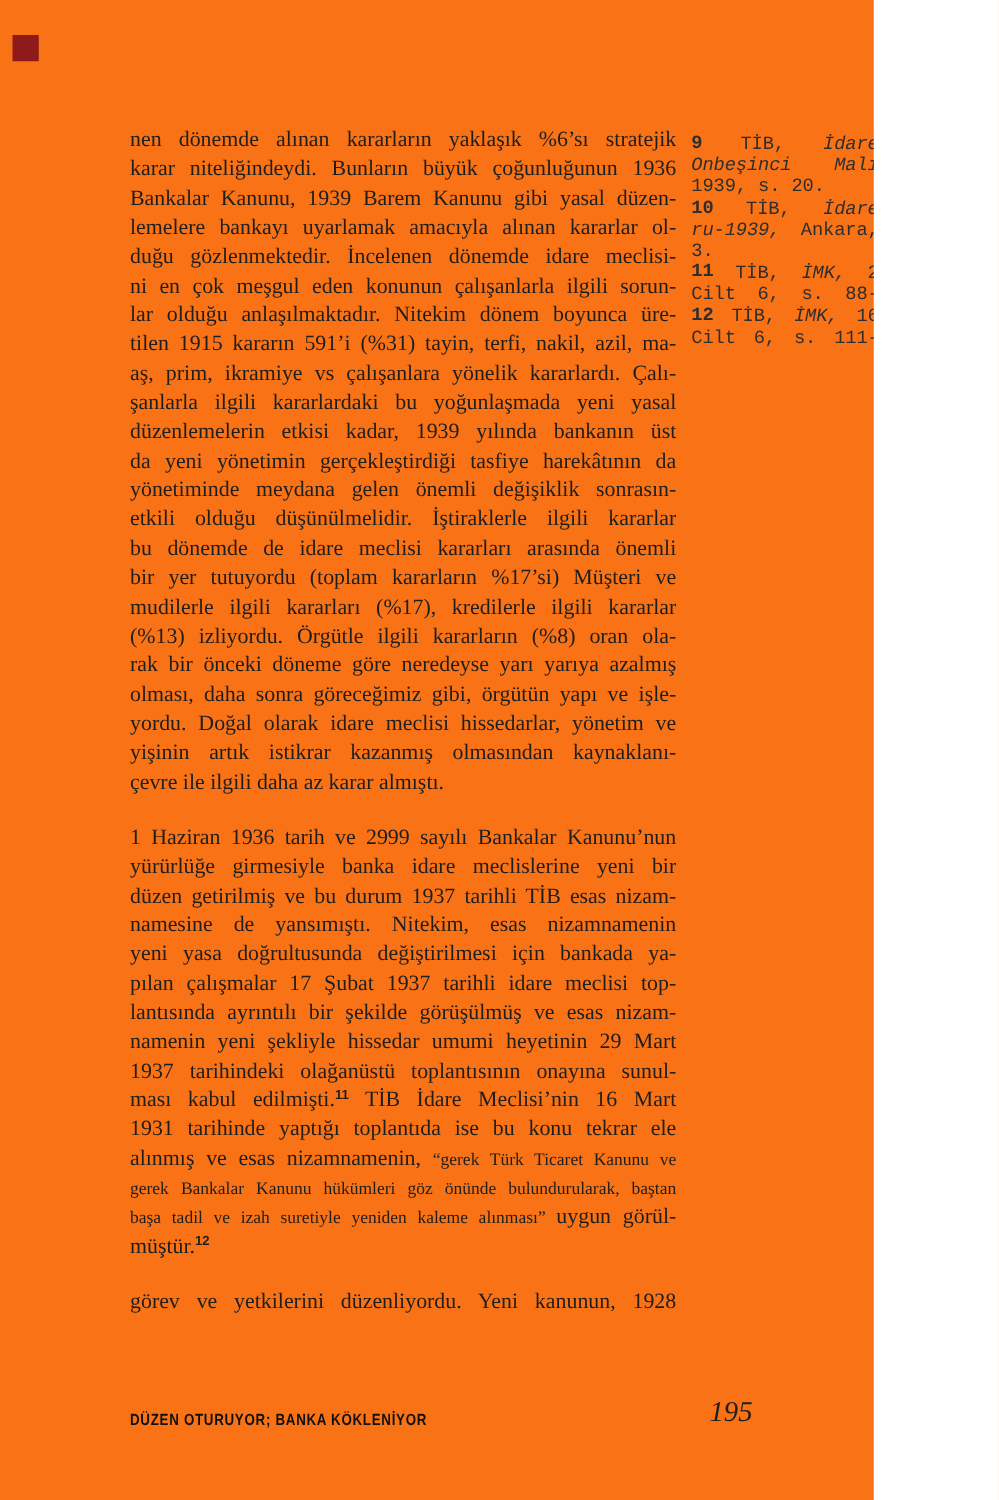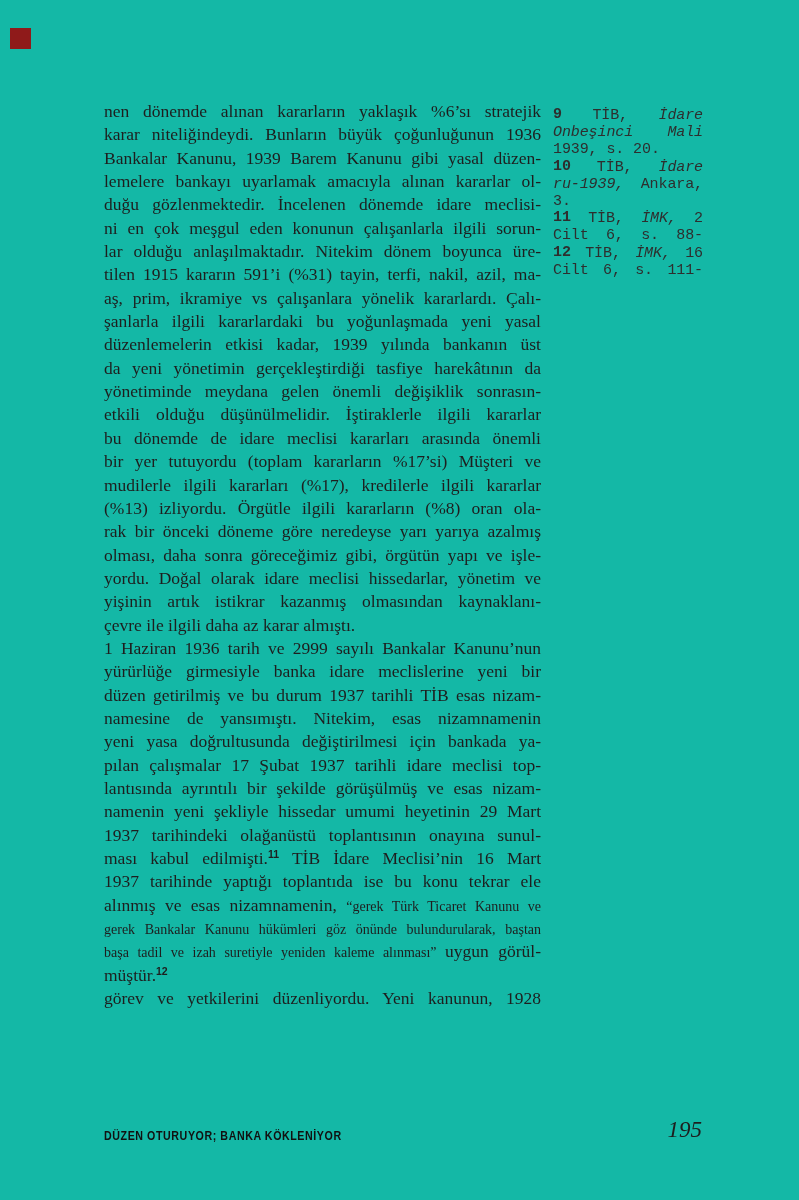--- a/index.html
+++ b/index.html
@@ -1,41 +1,41 @@
 <!DOCTYPE html>
 <html><head>
 <meta charset="utf-8">
 <style>
   html, body { margin: 0; padding: 0; background: #ffffff; }
   .page {
     position: relative;
-    width: 799px;
+    width: 699px;
     height: 1200px;
-    background: #14b8a6;
+    background: #f97316;
     overflow: hidden;
     font-family: "Liberation Serif", "DejaVu Serif", serif;
     color: #1e1e1e;
   }
   .corner-square {
     position: absolute;
     left: 10px;
     top: 28px;
     width: 21px;
     height: 21px;
   }
   .body-col {
     position: absolute;
     left: 104px;
     top: 100px;
     width: 437px;
     font-size: 17.5px;
     line-height: 23.35px;
     color: #1e1e1e;
   }
-  .para + .para { }
+  .para + .para { margin-top: 21px; }
   .line {
     text-align: justify;
     text-align-last: justify;
     height: 23.35px;
     overflow: hidden;
   }
   .line.left { text-align-last: left; }
   .it { font-style: italic; }
   .sm { font-size: 14px; }
   .fnref {
@@ -122,21 +122,21 @@
         <div class="line"><span>1 Haziran 1936 tarih ve 2999 sayılı Bankalar Kanunu’nun</span></div>
         <div class="line"><span>yürürlüğe girmesiyle banka idare meclislerine yeni bir</span></div>
         <div class="line"><span>düzen getirilmiş ve bu durum 1937 tarihli TİB esas nizam-</span></div>
         <div class="line"><span>namesine de yansımıştı. Nitekim, esas nizamnamenin</span></div>
         <div class="line"><span>yeni yasa doğrultusunda değiştirilmesi için bankada ya-</span></div>
         <div class="line"><span>pılan çalışmalar 17 Şubat 1937 tarihli idare meclisi top-</span></div>
         <div class="line"><span>lantısında ayrıntılı bir şekilde görüşülmüş ve esas nizam-</span></div>
         <div class="line"><span>namenin yeni şekliyle hissedar umumi heyetinin 29 Mart</span></div>
         <div class="line"><span>1937 tarihindeki olağanüstü toplantısının onayına sunul-</span></div>
         <div class="line"><span>ması kabul edilmişti.</span><span class="fnref">11</span><span> TİB İdare Meclisi’nin 16 Mart</span></div>
-        <div class="line"><span>1937 tarihinde yaptığı toplantıda ise bu konu tekrar ele</span></div>
+        <div class="line"><span>1931 tarihinde yaptığı toplantıda ise bu konu tekrar ele</span></div>
         <div class="line"><span>alınmış ve esas nizamnamenin, </span><span class="sm">“gerek Türk Ticaret Kanunu ve</span></div>
         <div class="line"><span class="sm">gerek Bankalar Kanunu hükümleri göz önünde bulundurularak, baştan</span></div>
         <div class="line"><span class="sm">başa tadil ve izah suretiyle yeniden kaleme alınması” </span><span>uygun görül-</span></div>
         <div class="line left"><span>müştür.</span><span class="fnref">12</span></div>
       </div>
       <div class="para">
         <div class="line"><span>görev ve yetkilerini düzenliyordu. Yeni kanunun, 1928</span></div>
       </div>
     </main>
 

